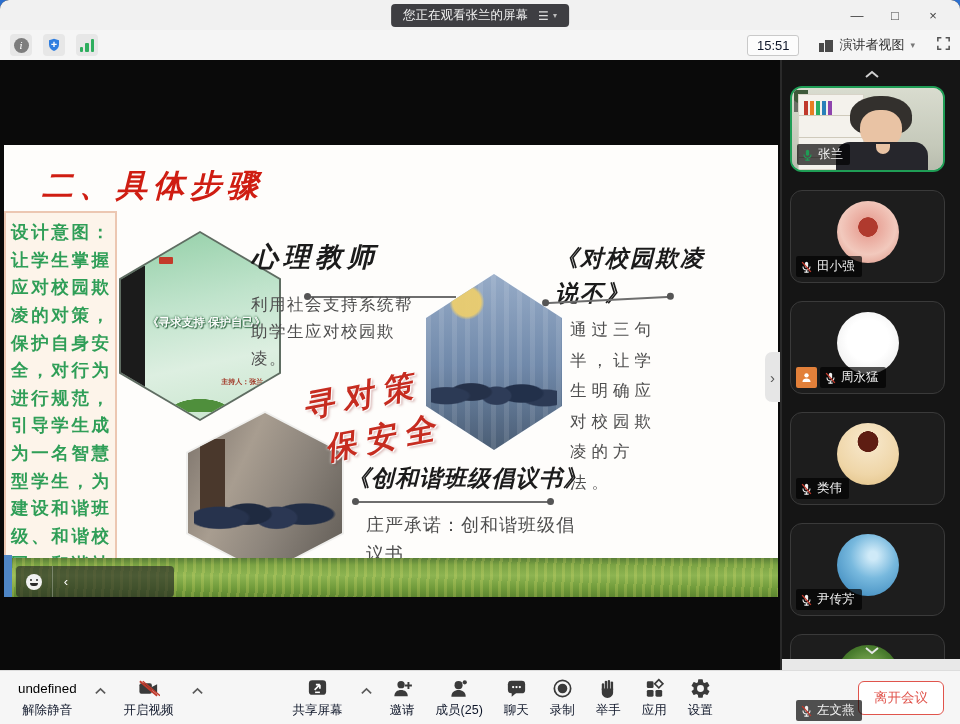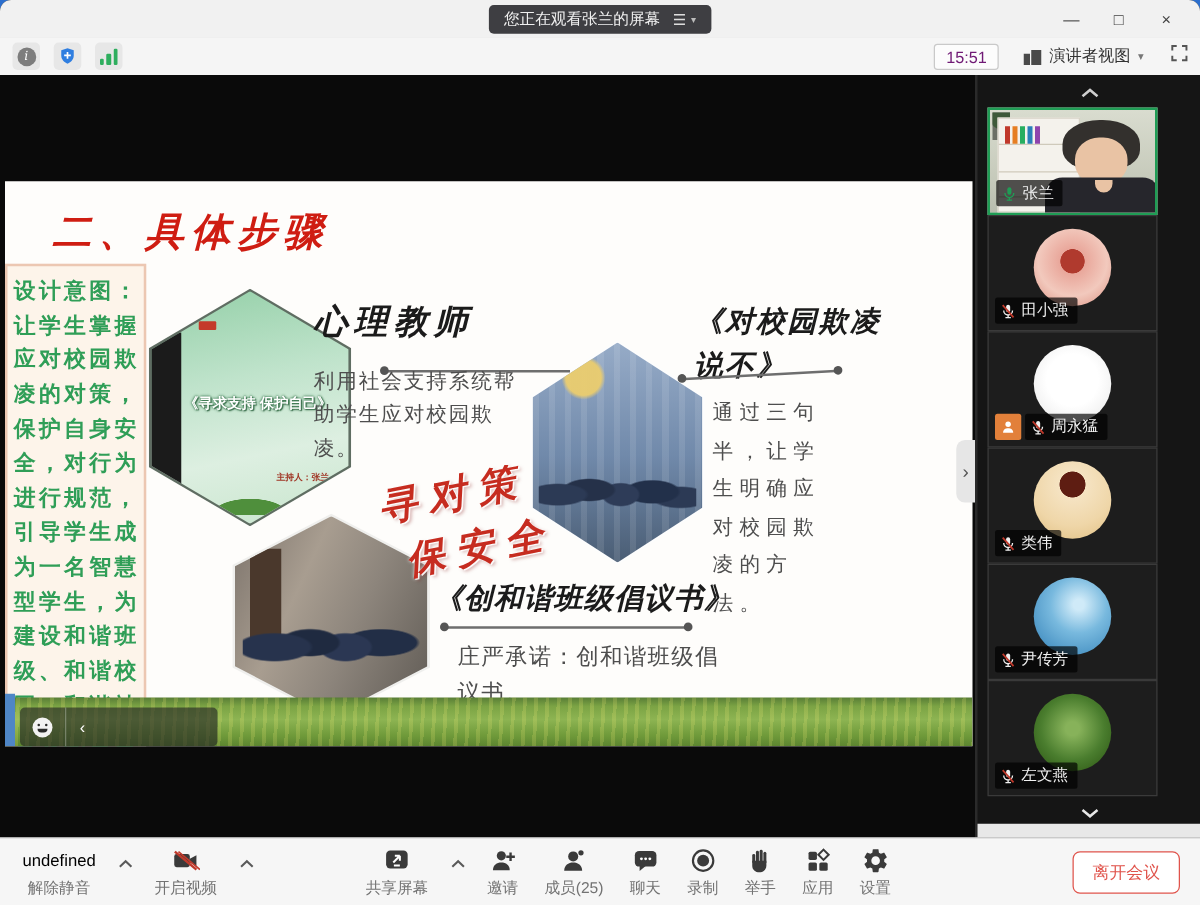--- a/index.html
+++ b/index.html
@@ -17,21 +17,21 @@
 
   
   .infobar{position:absolute;left:0;top:30px;width:960px;height:30px;background:#f5f5f5;border-bottom:1px solid #e3e3e3;}
   .ileft{position:absolute;left:10px;top:0;height:30px;display:flex;align-items:center;gap:11px;}
   .icochip{width:22px;height:22px;border-radius:4px;background:#e7e7e7;display:flex;align-items:center;justify-content:center;}
   .info-circ{width:15px;height:15px;border-radius:50%;background:#7d7d7d;color:#fff;font-size:10px;font-family:"DejaVu Serif",serif;
     font-style:italic;display:flex;align-items:center;justify-content:center;}
   .bars{display:flex;align-items:flex-end;gap:2px;height:14px;}
   .bars i{display:block;width:3.5px;background:#2eae5e;border-radius:1px;}
   .iright{position:absolute;right:8px;top:0;height:30px;display:flex;align-items:center;gap:14px;}
-  .timebox{border:1px solid #c9c9c9;background:#fcfcfc;border-radius:3px;padding:2px 9px;font-size:13px;color:#701a75;margin-left:28px;}
+  .timebox{border:1px solid #c9c9c9;background:#fcfcfc;border-radius:3px;padding:2px 9px;font-size:13px;color:#0f172a;margin-left:28px;}
   .viewbtn{display:flex;align-items:center;gap:6px;font-size:13px;color:#333;padding:3px 6px;}
   .viewic{width:14px;height:14px;position:relative;}
   .viewic i{position:absolute;background:#4a4a4a;}
   .viewic .a{left:0;top:5px;width:5px;height:9px;}
   .viewic .b{left:6px;top:2px;width:8px;height:12px;}
   .viewbtn .caret{font-size:9px;color:#777;}
 
   
   .main{position:absolute;left:0;top:60px;width:960px;height:610px;background:#060606;}
   .sharearea{position:absolute;left:0;top:0;width:780px;height:610px;background:#0a0a0a;}
@@ -117,21 +117,21 @@
   .smiley .e1{left:3.6px;} .smiley .e2{right:3.6px;}
   .smiley .m{position:absolute;left:4px;right:4px;bottom:3.4px;height:3.4px;border-radius:0 0 8px 8px;background:#2a2a2a;width:auto;}
 
   
   .sidebar{position:absolute;left:780px;top:0;width:180px;height:610px;background:#151515;border-left:2px solid #2a2a2a;}
   .sidebar .botlight{position:absolute;left:0;bottom:0;width:100%;height:11px;background:#e8e8e8;}
   .chevctl{position:absolute;left:50%;transform:translateX(-50%);width:26px;height:14px;display:flex;align-items:center;justify-content:center;z-index:9;}
   .chevctl svg{display:block;}
   .chev-up{top:7px;} .chev-down{top:583px;}
   .tiles{position:absolute;left:8px;top:26px;width:164px;}
-  .tile{position:relative;width:136px;height:93px;margin-bottom:0;background:#1d1d1d;border:1px solid #3a3a3a;border-radius:0;
+  .tile{position:relative;width:155px;height:93px;margin-bottom:18px;background:#1d1d1d;border:1px solid #3a3a3a;border-radius:12px;
     box-sizing:border-box;overflow:hidden;}
   .tile-live{height:86px;border:2px solid #1f9d55;background:#c9cdc2;}
   .avatar{position:absolute;left:50%;top:10px;transform:translateX(-50%);width:62px;height:62px;border-radius:50%;}
   .tagrow{position:absolute;left:5px;bottom:5px;display:flex;align-items:center;gap:3px;z-index:3;}
   .nametag{display:flex;align-items:center;gap:4px;background:rgba(0,0,0,.68);border-radius:2px;padding:2px 7px 2px 4px;}
   .pname{color:#f2f2f2;font-size:12.5px;white-space:nowrap;}
   .tagmic{display:flex;align-items:center;}
   .badge{width:21px;height:21px;background:#e2803a;border-radius:2px;display:flex;align-items:center;justify-content:center;}
   
   .scene{position:absolute;inset:0;background:linear-gradient(180deg,#d9dccf 0%,#c5c9ba 70%,#b8bcae 100%);}
@@ -142,21 +142,21 @@
     radial-gradient(circle at 50% 20%,#3e5a3a 0 45%,transparent 50%),linear-gradient(#6b6f66,#6b6f66);}
   .scene .hair{position:absolute;left:58px;top:8px;width:62px;height:40px;border-radius:48% 48% 40% 40%;background:#33302d;}
   .scene .face{position:absolute;left:68px;top:22px;width:42px;height:38px;border-radius:46%;background:#e9c3a4;}
   .scene .body{position:absolute;left:44px;top:54px;width:92px;height:34px;border-radius:14px 14px 0 0;background:#26262c;}
   .scene .collar{position:absolute;left:84px;top:56px;width:14px;height:10px;background:#e9c3a4;border-radius:0 0 8px 8px;}
 
   
   .toolbar{position:absolute;left:0;top:670px;width:960px;height:54px;background:#f6f6f6;border-top:1px solid #ddd;
     display:flex;align-items:center;padding:0 12px;box-sizing:border-box;gap:9px;}
   .tbtn{display:flex;flex-direction:column;align-items:center;gap:2px;background:none;border:none;padding:2px 6px;cursor:default;}
-  .tlabel{font-size:12.5px;color:#737373;white-space:nowrap;}
+  .tlabel{font-size:12.5px;color:#0f172a;white-space:nowrap;}
   .ticon{height:24px;display:flex;align-items:center;justify-content:center;}
   .chev-btn{background:none;border:none;padding:0 2px;margin-top:-14px;cursor:default;}
   .spacer{flex:1;}
   .leavebtn{background:#fff;border:1px solid #e0544c;color:#e0544c;font-size:13.5px;border-radius:6px;padding:7px 15px;margin-right:4px;cursor:default;}
 </style>
 </head>
 <body>
 
 <div class="window">
 

